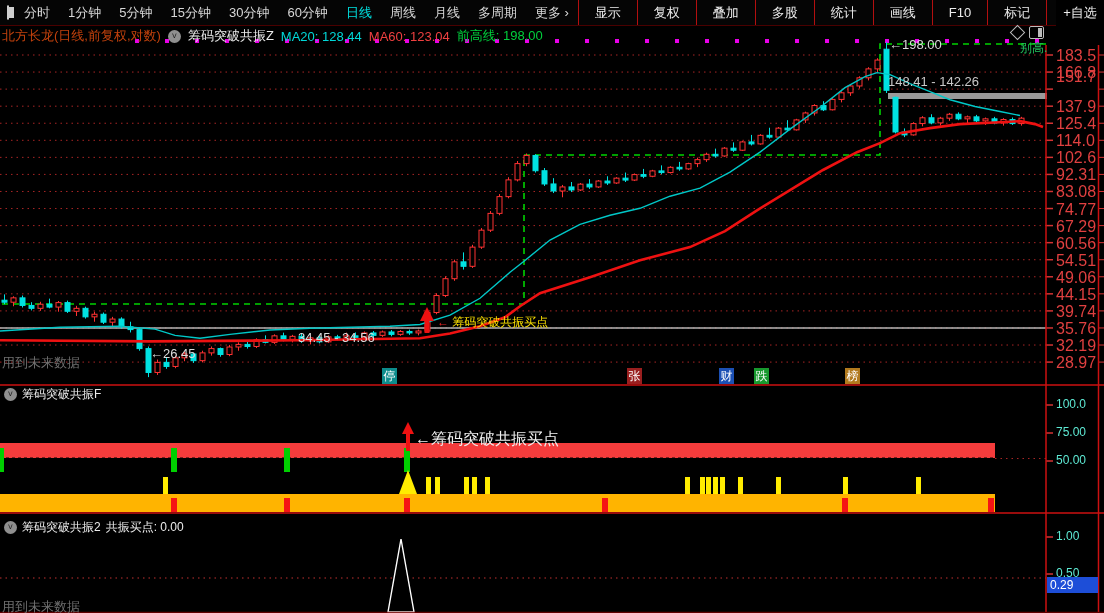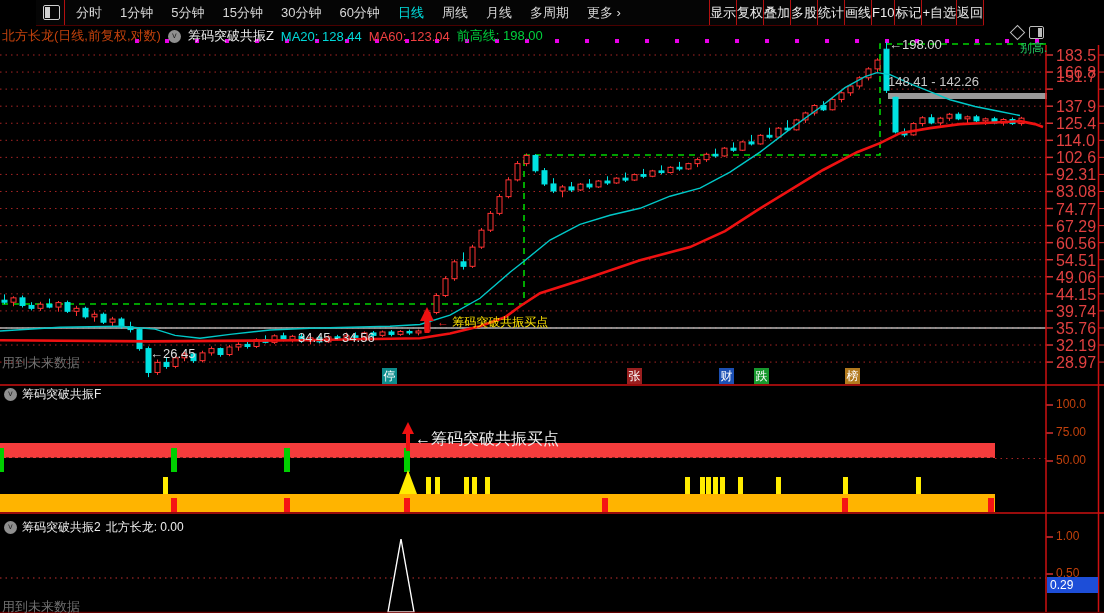--- a/index.html
+++ b/index.html
@@ -1,43 +1,43 @@
 <!DOCTYPE html>
 <html><head>
 <meta charset="utf-8">
 <style>
   html,body{margin:0;padding:0;background:#111;}
   .screen{position:relative;width:1104px;height:613px;background:#000;overflow:hidden;
           font-family:"Liberation Sans",sans-serif;}
   
-  .toolbar{position:absolute;left:0;top:0;width:948px;height:25px;display:flex;align-items:stretch;
-           color:#d8d8d8;font-size:13px;border-bottom:1px solid #4a0000;background:#050505;margin-left:36px;}
+  .toolbar{position:absolute;left:0;top:0;width:1056px;height:25px;display:flex;align-items:stretch;
+           color:#d8d8d8;font-size:13px;border-bottom:1px solid #4a0000;background:#050505;}
   .win-icon{width:15px;height:13px;border:1px solid #cfcfcf;border-radius:2px;margin:5px 2px 0 7px;position:relative;}
   .win-icon::after{content:"";position:absolute;left:1px;top:1px;bottom:1px;width:5px;background:#cfcfcf;}
   .tb-sep{width:1px;background:#b30f0f;margin:0 2px;}
   .tf-items{display:flex;align-items:center;}
   .tf-item{padding:0 9px;cursor:default;white-space:nowrap;}
   .tf-item.active{color:#00e0e0;}
   .right-group{margin-left:auto;display:flex;align-items:stretch;}
-  .rbtn{display:flex;align-items:center;padding:0 0;border-left:1px solid #b30f0f;color:#ececec;white-space:nowrap;}
+  .rbtn{display:flex;align-items:center;padding:0 16px;border-left:1px solid #b30f0f;color:#ececec;white-space:nowrap;}
   .rbtn:last-child{border-right:1px solid #b30f0f;}
   
   .title-row{position:absolute;left:2px;top:27px;display:flex;align-items:center;gap:7px;font-size:13px;z-index:6;}
   .stock-title{color:#c2410c;}
   .chev-circle{width:13px;height:13px;border-radius:50%;background:#8f8f8f;color:#1a1a1a;font-size:9px;
                line-height:12px;text-align:center;flex:0 0 auto;}
   .ind-name{color:#ececec;}
   .ma20-label{color:#00d8d8;}
   .ma60-label{color:#ef4040;}
   .qgx-label{color:#00cf3c;}
   
   #chart-svg{position:absolute;left:0;top:0;z-index:2;}
   
   .yaxis-label{position:absolute;left:1056px;color:#e04040;font-size:16px;z-index:5;white-space:nowrap;}
-  .p-axis-label{position:absolute;left:1056px;color:#c2410c;font-size:12px;z-index:5;white-space:nowrap;}
+  .p-axis-label{position:absolute;left:1056px;color:#5eead4;font-size:12px;z-index:5;white-space:nowrap;}
   
   .ann{position:absolute;font-size:13px;color:#dcdcdc;z-index:6;white-space:nowrap;}
   .ann-buy-main{position:absolute;font-size:12px;z-index:6;white-space:nowrap;}
   .ann-buy-main .pre{color:#ee2222;}
   .ann-buy-main .txt{color:#ffe400;}
   .watermark{position:absolute;font-size:13px;color:#6f6f6f;z-index:4;white-space:nowrap;}
   .magenta-frag{position:absolute;font-size:12px;color:#22c55e;z-index:6;white-space:nowrap;}
   .badge{position:absolute;width:15px;height:16px;color:#fff;font-size:12px;line-height:16px;
          text-align:center;z-index:6;top:368px;}
   .panel-label{position:absolute;display:flex;align-items:center;gap:5px;color:#ececec;font-size:12px;z-index:6;white-space:nowrap;}
@@ -486,21 +486,21 @@
   <div class="panel-buy-text" style="left:415px;top:429px;">←筹码突破共振买点</div>
   <div id="panelf-axis">
       <div class="p-axis-label" style="top: 397px;">100.0</div>
       <div class="p-axis-label" style="top: 425px;">75.00</div>
       <div class="p-axis-label" style="top: 453px;">50.00</div>
     </div>
 
   <div class="panel-label" style="left:4px;top:519px;">
     <span class="chev-circle">˅</span>
     <span>筹码突破共振2</span>
-    <span>北方长龙: 0.00</span>
+    <span>共振买点: 0.00</span>
   </div>
   <div id="panel2-axis">
       <div class="p-axis-label" style="top: 529px;">1.00</div>
       <div class="p-axis-label" style="top: 566px;">0.50</div>
     </div>
   <div class="cur-badge">0.29</div>
   <div class="watermark" style="left:2px;top:598px;">用到未来数据</div>
 </div>
 
 </body></html>

